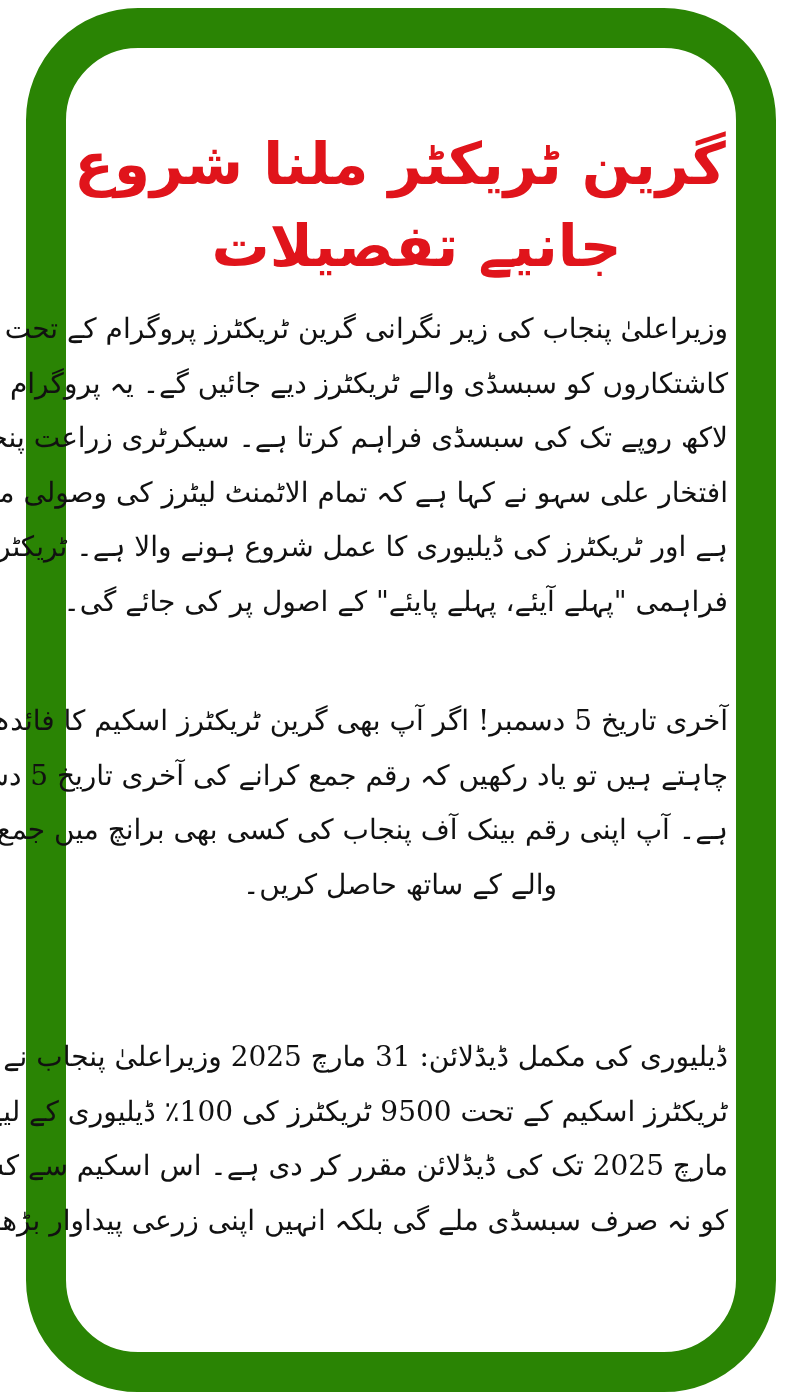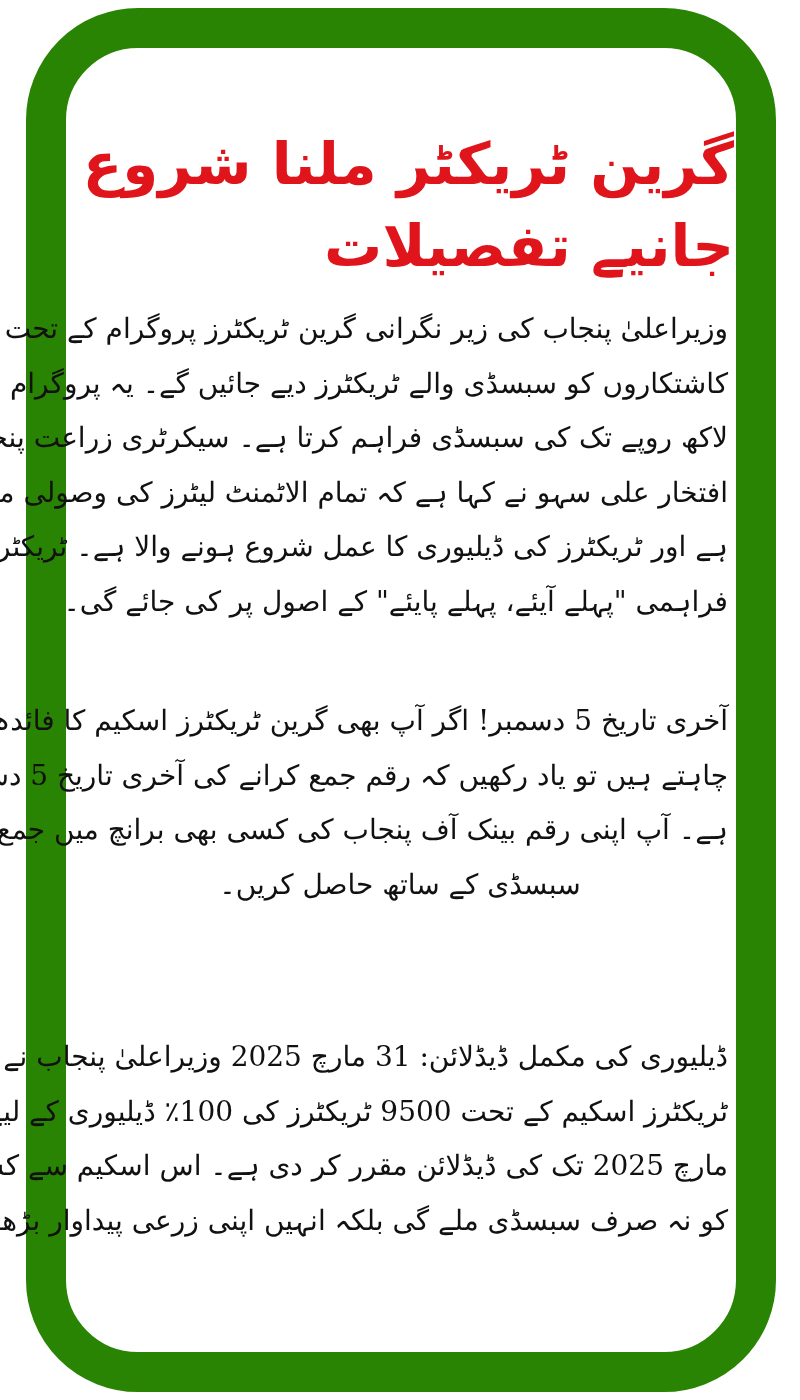--- a/index.html
+++ b/index.html
@@ -22,20 +22,21 @@
       height: 1384px;
       box-sizing: border-box;
       border: 40px solid #2a8404;
       border-radius: 112px;
       background: #ffffff;
     }
     .title {
       position: absolute;
       left: 66px;
       right: 66px;
+      text-align: center;
       direction: rtl;
       color: #e0141b;
       font-family: "DejaVu Sans", sans-serif;
       font-weight: bold;
       margin: 0;
       white-space: nowrap;
     }
     .title-1 {
       top: 124px;
       font-size: 58px;
@@ -82,21 +83,21 @@
   <span class="line">لاکھ روپے تک کی سبسڈی فراہم کرتا ہے۔ سیکرٹری زراعت پنجاب</span>
   <span class="line">افتخار علی سہو نے کہا ہے کہ تمام الاٹمنٹ لیٹرز کی وصولی مکمل ہو چکی</span>
   <span class="line">ہے اور ٹریکٹرز کی ڈیلیوری کا عمل شروع ہونے والا ہے۔ ٹریکٹرز کی</span>
   <span class="line">فراہمی "پہلے آیئے، پہلے پایئے" کے اصول پر کی جائے گی۔</span>
 </div>
 
 <div class="para para-2">
   <span class="line">آخری تاریخ 5 دسمبر! اگر آپ بھی گرین ٹریکٹرز اسکیم کا فائدہ اٹھانا</span>
   <span class="line">چاہتے ہیں تو یاد رکھیں کہ رقم جمع کرانے کی آخری تاریخ 5 دسمبر</span>
   <span class="line">ہے۔ آپ اپنی رقم بینک آف پنجاب کی کسی بھی برانچ میں جمع کروا</span>
-  <span class="line">سبسڈی کے ساتھ حاصل کریں۔</span>
+  <span class="line">والے کے ساتھ حاصل کریں۔</span>
 </div>
 
 <div class="para para-3">
   <span class="line">ڈیلیوری کی مکمل ڈیڈلائن: 31 مارچ 2025 وزیراعلیٰ پنجاب نے گرین</span>
   <span class="line">ٹریکٹرز اسکیم کے تحت 9500 ٹریکٹرز کی 100٪ ڈیلیوری کے لیے 31</span>
   <span class="line">مارچ 2025 تک کی ڈیڈلائن مقرر کر دی ہے۔ اس اسکیم سے کسانوں</span>
   <span class="line">کو نہ صرف سبسڈی ملے گی بلکہ انہیں اپنی زرعی پیداوار بڑھانے کے</span>
 </div>
 
 </body></html>

